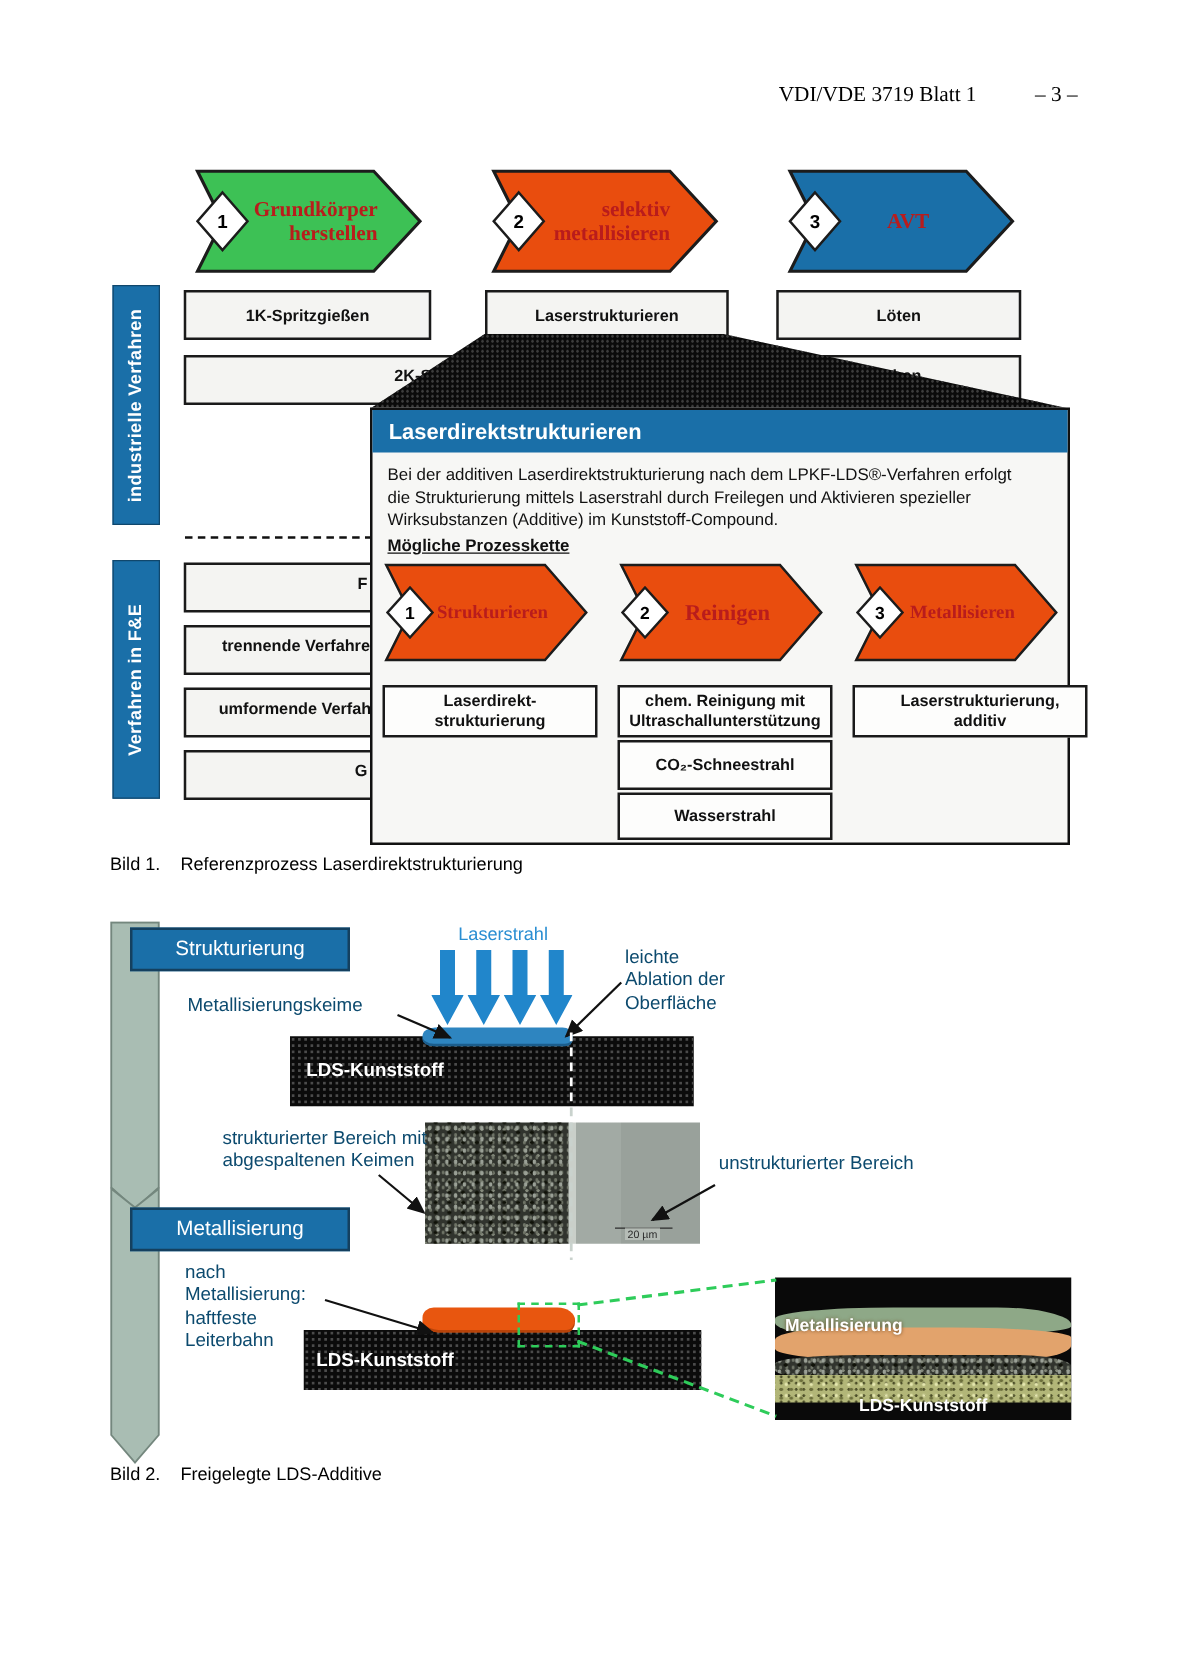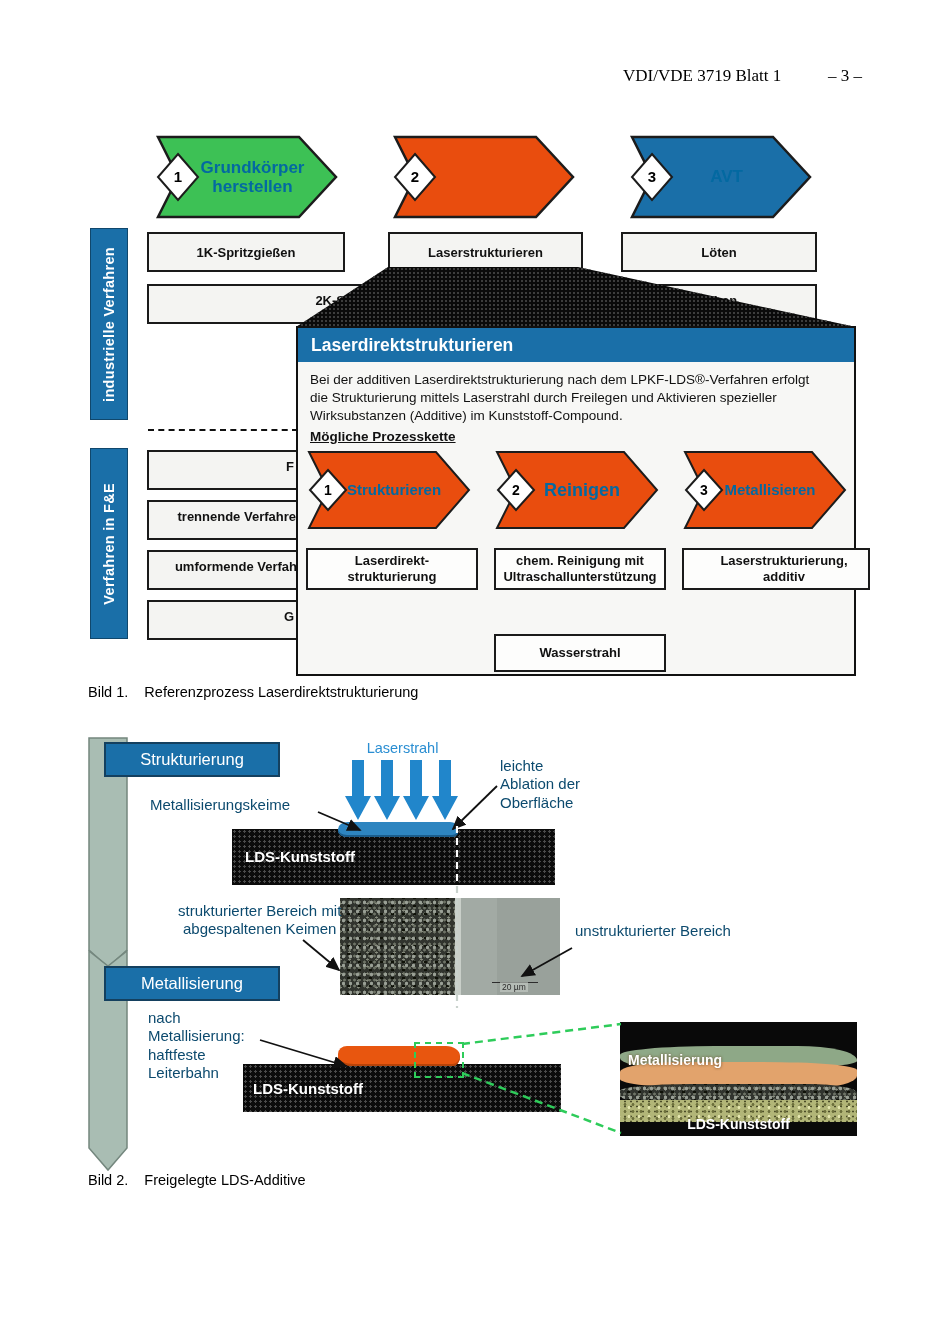--- a/index.html
+++ b/index.html
@@ -9,21 +9,21 @@
   .preline{white-space:pre-line;}
   .center{display:flex;align-items:center;justify-content:center;text-align:center;}
   
   .hdr{font-family:"Liberation Serif",serif;font-size:17px;color:#000;}
   
   .gbox{background:#f4f4f2;border:2px solid #1a1a1a;font-weight:bold;font-size:13px;}
   
   .chev{position:absolute;}
   .chev svg{position:absolute;left:0;top:0;}
   .chev .lbl{position:absolute;left:15%;right:9%;top:0;bottom:0;display:flex;align-items:center;
-             justify-content:center;text-align:center;color:#0369a1;font-weight:bold;line-height:1.12;}
+             justify-content:center;text-align:right;color:#b91c1c;font-weight:bold;line-height:1.12;font-family:Liberation Serif, serif;}
   
   .vbar{background:#1a6fa8;border:1px solid #10476c;display:flex;align-items:center;justify-content:center;}
   .vbar span{writing-mode:vertical-rl;transform:rotate(180deg);color:#fff;font-weight:bold;font-size:14.5px;letter-spacing:.3px;}
   
   #popup{background:#f7f7f5;border:2px solid #111;z-index:10;}
   #popup .bar{background:#1a6fa8;color:#fff;font-weight:bold;font-size:17.5px;
               display:flex;align-items:center;padding-left:13px;}
   .wbox{background:#fdfdfc;border:2px solid #1a1a1a;font-weight:bold;font-size:13px;line-height:1.25;}
   
   .dots{background-color:#0b0b0b;
@@ -70,20 +70,22 @@
     </svg>
     <div class="lbl preline" style="font-size:17px;">Grundkörper
 herstellen</div>
   </div>
   <div class="chev" style="left:392px;top:135px;width:184px;height:84px;">
     <svg width="184" height="84" viewBox="0 0 184 84">
       <polygon points="3,2 144,2 181,42 144,82 3,82 23,42" fill="#e94d0e" stroke="#1c1c1c" stroke-width="2.5"></polygon>
       <polygon points="23,19 43,42 23,65 3,42" fill="#fff" stroke="#1c1c1c" stroke-width="2"></polygon>
       <text x="23" y="47" text-anchor="middle" font-size="15" font-weight="bold">2</text>
     </svg>
+    <div class="lbl preline" style="font-size:17px;">selektiv
+metallisieren</div>
   </div>
   <div class="chev" style="left:629px;top:135px;width:184px;height:84px;">
     <svg width="184" height="84" viewBox="0 0 184 84">
       <polygon points="3,2 144,2 181,42 144,82 3,82 23,42" fill="#1a6fa8" stroke="#1c1c1c" stroke-width="2.5"></polygon>
       <polygon points="23,19 43,42 23,65 3,42" fill="#fff" stroke="#1c1c1c" stroke-width="2"></polygon>
       <text x="23" y="47" text-anchor="middle" font-size="15" font-weight="bold">3</text>
     </svg>
     <div class="lbl preline" style="font-size:17px;">AVT</div>
   </div>
 
@@ -147,20 +149,21 @@
       </svg>
       <div class="lbl" style="font-size:15px;">Metallisieren</div>
     </div>
 
     <div class="abs wbox center preline" style="left:8px;top:220px;width:168px;height:38px;">Laserdirekt-
 strukturierung</div>
     <div class="abs wbox center preline" style="left:196px;top:220px;width:168px;height:38px;">chem. Reinigung mit
 Ultraschallunterstützung</div>
     <div class="abs wbox center preline" style="left:384px;top:220px;width:168px;height:38px;padding-left:16px;">Laserstrukturierung,
 additiv</div>
+    <div class="abs wbox center" style="left:196px;top:264px;width:168px;height:36px;">CO₂-Schneestrahl</div>
     <div class="abs wbox center" style="left:196px;top:306px;width:168px;height:34px;">Wasserstrahl</div>
   </div>
 
   <div class="abs caption" style="left:88px;top:684px;">
     <span>Bild 1.</span>
     <span style="margin-left:12px;">Referenzprozess Laserdirektstrukturierung</span>
   </div>
 
   <svg class="abs" style="left:88px;top:737px;z-index:0;" width="40" height="233" viewBox="0 0 40 233">
     <polygon points="1,1 39,1 39,213 20,230 1,213" fill="#a9bdb3" stroke="#74877e" stroke-width="1.5"></polygon>
@@ -190,21 +193,21 @@
   <div class="abs note preline" style="left:500px;top:757px;">leichte
 Ablation der
 Oberfläche</div>
 
   <div class="abs dots" style="left:232px;top:829px;width:323px;height:56px;z-index:1;">
     <span class="blocklbl abs" style="left:13px;top:19px;">LDS-Kunststoff</span>
   </div>
   <div class="abs" style="left:338px;top:822px;width:120px;height:15px;background:#2e85c0;z-index:2;
        border-radius:10px 8px 6px 9px/7px 6px 5px 6px;box-shadow:inset 0 -2px 0 #1b5d8c;"></div>
 
-  <div class="abs note preline" style="left:178px;top:902px;text-align:center;">strukturierter Bereich mit
+  <div class="abs note preline" style="left:178px;top:902px;">strukturierter Bereich mit
 abgespaltenen Keimen</div>
   <div class="abs note" style="left:575px;top:922px;">unstrukturierter Bereich</div>
 
   <div class="abs" style="left:340px;top:898px;width:220px;height:97px;z-index:1;">
     <div class="abs sem-rough" style="left:0;top:0;width:115px;height:97px;"></div>
     <div class="abs sem-smooth" style="left:115px;top:0;width:105px;height:97px;"></div>
     <div class="abs" style="left:152px;top:84px;width:46px;border-top:1.5px solid #2c2c2c;"></div>
     <div class="abs" style="left:160px;top:84px;font-size:8.5px;color:#2c2c2c;background:rgba(200,206,200,.6);padding:0 2px;">20 µm</div>
   </div>
 

